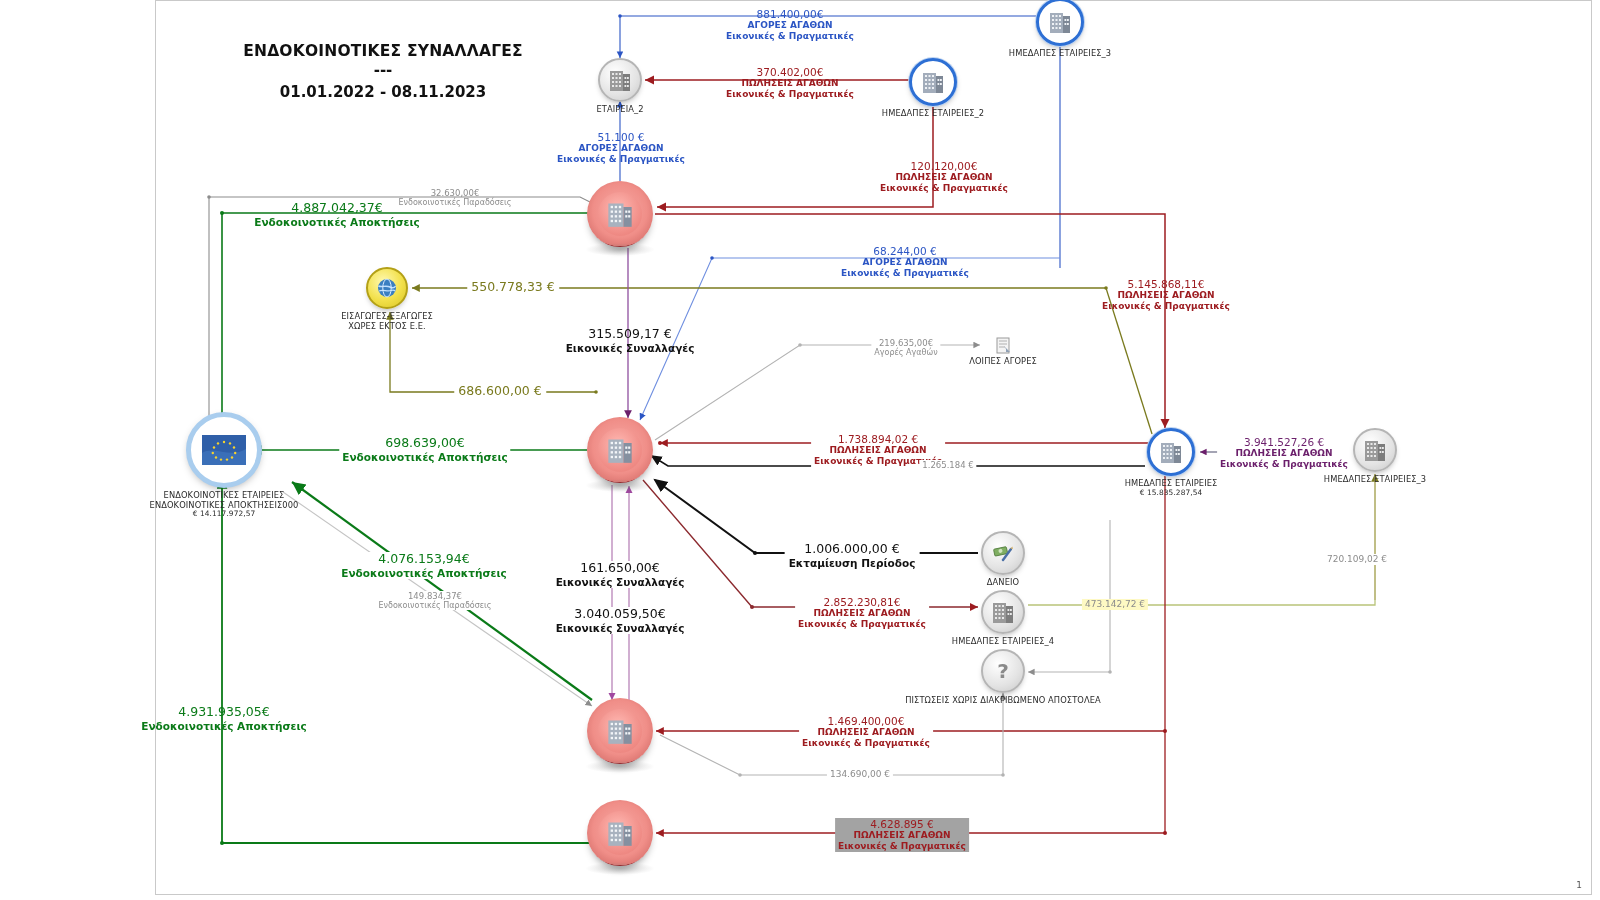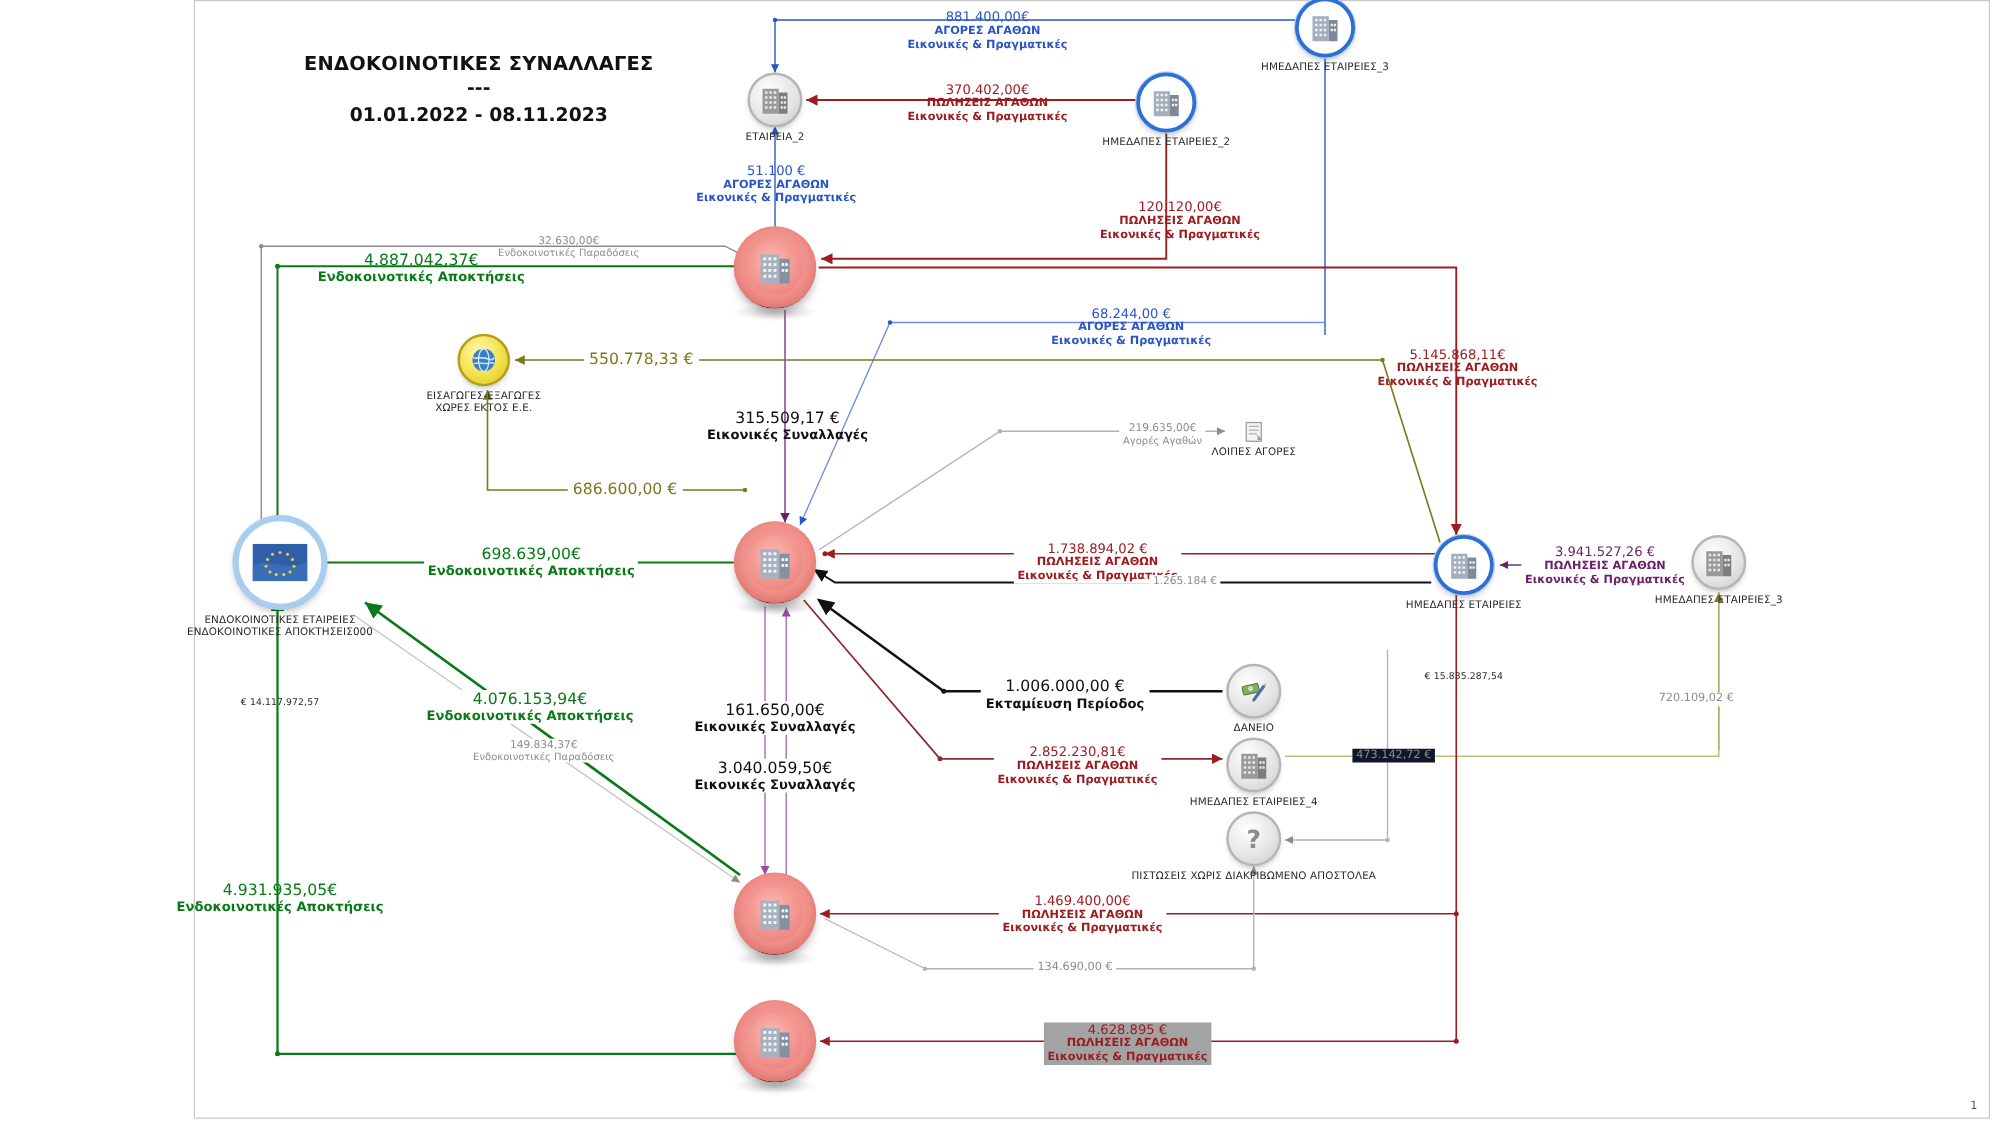--- a/index.html
+++ b/index.html
@@ -27,21 +27,21 @@
 
   .sz-13 .l1{font-size:12.5px;} .sz-13 .l2{font-size:10.5px;}
   .sz-11 .l1{font-size:10.5px;} .sz-11 .l2{font-size:9px;}   .sz-11 .l3{font-size:9px;}
   .sz-9  .l1{font-size:8.5px;font-weight:normal;} .sz-9 .l2{font-size:8px;font-weight:normal;}
 
   
   .node{position:absolute;transform:translate(-50%,-50%);display:flex;flex-direction:column;align-items:center;}
   .glyph{border-radius:50%;display:flex;align-items:center;justify-content:center;position:relative;}
   .cap{position:absolute;top:100%;margin-top:3px;text-align:center;white-space:nowrap;
        font-size:8.3px;color:#2a2a2a;line-height:1.15;letter-spacing:.1px;}
-  .cap .amt{font-size:7.4px;margin-top:48px;}
+  .cap .amt{font-size:7.4px;}
 
   
   .n-red .glyph{width:66px;height:66px;background:
       radial-gradient(circle at 50% 45%, #f7a9a4 0%, #f08e88 55%, #e07b76 72%, rgba(0,0,0,0) 73%),
       radial-gradient(circle at 50% 50%, #8e1418 0%, #9d1c20 100%);
       box-shadow:0 6px 9px -4px rgba(0,0,0,.45);}
   .n-red .inner{width:44px;height:44px;border-radius:50%;background:
       radial-gradient(circle at 45% 38%,#ffb9b3,#ef8a84 70%,#e57b75 100%);
       display:flex;align-items:center;justify-content:center;}
   .n-red .shadow{position:absolute;left:50%;top:62px;transform:translateX(-50%);
@@ -247,21 +247,21 @@
 
   <div class="lbl sz-13 c-olive" style="left:500px;top:384px;background:#fff;padding:0 4px;">
     <div class="l1">686.600,00 €</div>
     </div>
 
   <div class="lbl sz-13 c-black" style="left:630px;top:327px;">
     <div class="l1">315.509,17 €</div>
     <div class="l2">Εικονικές Συναλλαγές</div>
     </div>
 
-  <div class="lbl sz-9 c-grey" style="left:906px;top:338px;background:#fff;padding:0 3px;margin-left:24px;">
+  <div class="lbl sz-9 c-grey" style="left:906px;top:338px;background:#fff;padding:0 3px;">
     <div class="l1">219.635,00€</div>
     <div class="l2">Αγορές Αγαθών</div>
     </div>
 
   <div class="lbl sz-13 c-green" style="left:425px;top:436px;background:#fff;padding:0 3px;">
     <div class="l1">698.639,00€</div>
     <div class="l2">Ενδοκοινοτικές Αποκτήσεις</div>
     </div>
 
   <div class="lbl sz-11 c-red" style="left:878px;top:433px;background:#fff;padding:0 3px;">
@@ -284,21 +284,21 @@
     <div class="l1">1.006.000,00 €</div>
     <div class="l2">Εκταμίευση Περίοδος</div>
     </div>
 
   <div class="lbl sz-11 c-red" style="left:862px;top:596px;background:#fff;padding:0 3px;">
     <div class="l1">2.852.230,81€</div>
     <div class="l2">ΠΩΛΗΣΕΙΣ ΑΓΑΘΩΝ</div>
     <div class="l3">Εικονικές &amp; Πραγματικές</div>
     </div>
 
-  <div class="lbl sz-9 c-grey" style="left:1115px;top:599px;background:#0f172a;padding:0 3px;">
+  <div class="lbl sz-9 c-grey" style="left:1115px;top:599px;background:#fef9c3;padding:0 3px;">
     <div class="l1" style="font-size:9px;">473.142,72 €</div>
     </div>
 
   <div class="lbl sz-9 c-grey" style="left:1357px;top:554px;background:#fff;padding:0 3px;">
     <div class="l1" style="font-size:9px;">720.109,02 €</div>
     </div>
 
   <div class="lbl sz-13 c-black" style="left:620px;top:561px;background:#fff;padding:0 3px;">
     <div class="l1">161.650,00€</div>
     <div class="l2">Εικονικές Συναλλαγές</div>

